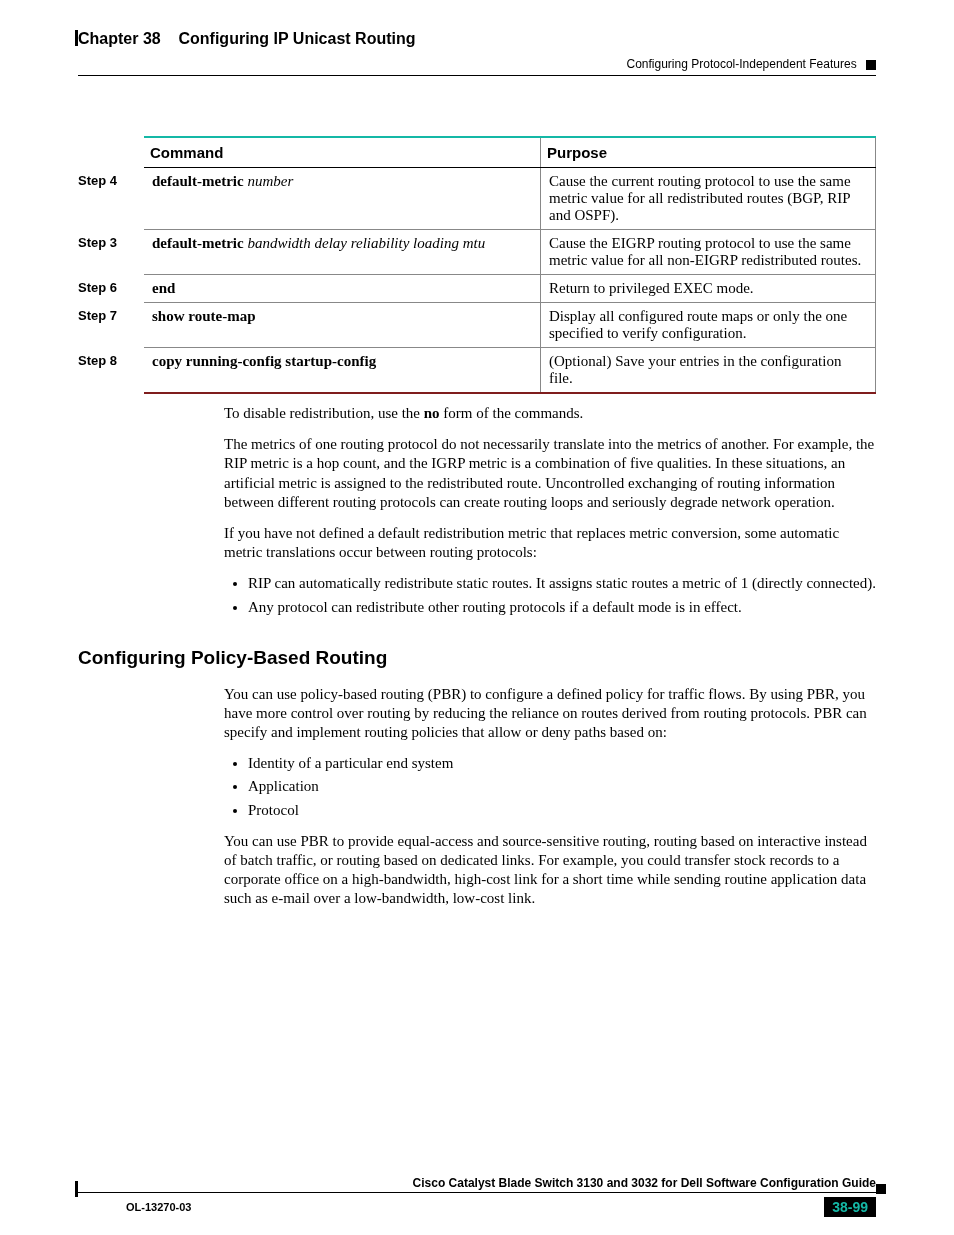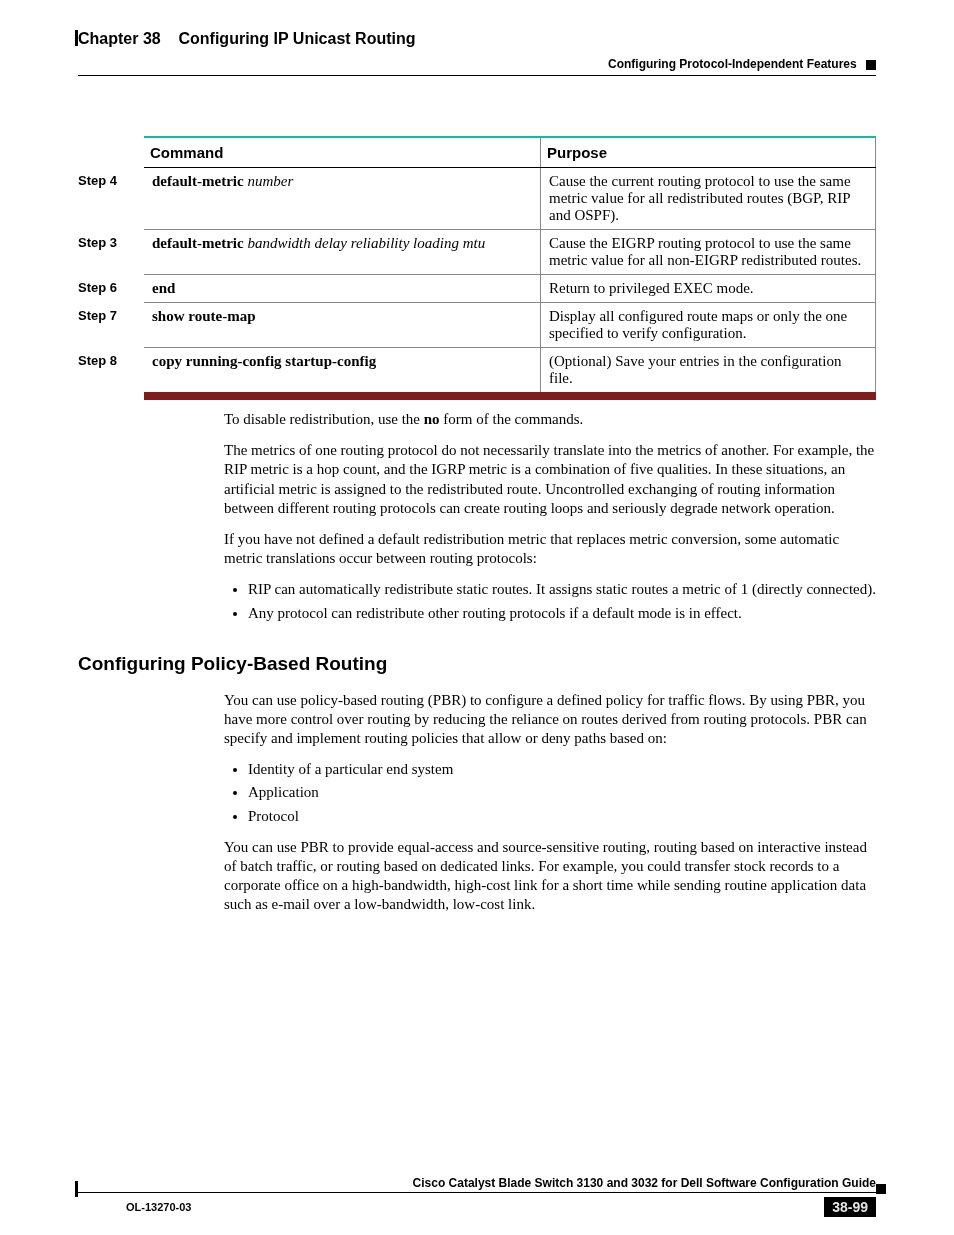--- a/index.html
+++ b/index.html
@@ -31,21 +31,21 @@
       top: 0;
       font-family: Arial, Helvetica, sans-serif;
       font-weight: bold;
       font-size: 16px;
     }
     .header-right {
       position: absolute;
       right: 0;
       bottom: 4px;
       font-family: Arial, Helvetica, sans-serif;
-      font-weight: bold;
+      font-weight: normal;
       font-size: 12px;
     }
     .header-square {
       display: inline-block;
       width: 10px;
       height: 10px;
       background: #000;
       margin-left: 6px;
       vertical-align: middle;
     }
@@ -95,21 +95,21 @@
       border-left: none;
     }
     .step-table td.purpose {
       vertical-align: top;
       padding: 5px 8px;
       border-bottom: 1px solid #888;
       border-left: 1px solid #888;
       border-right: 1px solid #888;
     }
     .step-table tr.last td.cmd, .step-table tr.last td.purpose {
-      border-bottom: 8px solid #7f1d1d;
+      border-bottom: 2px solid #7f1d1d;
     }
     .step-table tr.headerrow th { border-left: 1px solid #888; }
     .step-table tr.headerrow th:first-child { border-left: none; width:56px; padding-left:0; padding-right:10px; border-top:none; border-bottom: none;}
     .step-table tr.headerrow th.cmd-h { border-left:none; }
     .step-table tr.headerrow th.purp-h { border-right: 1px solid #888; }
     .italic { font-style: italic; }
     .bold { font-weight: bold; }
     .body-text {
       margin-left: 146px;
       margin-right: 0;
@@ -151,21 +151,21 @@
     .footer-doc {
       font-family: Arial, Helvetica, sans-serif;
       font-weight: bold;
       font-size: 11px;
       margin-left: 48px;
     }
     .footer-page {
       font-family: Arial, Helvetica, sans-serif;
       font-weight: bold;
       font-size: 14px;
-      color: #e5e5e5;
+      color: #14b8a6;
       background: #000;
       padding: 2px 8px;
     }
     .footer-bar {
        position: absolute;
        right: -10px;
        top: -8px;
        width: 10px;
        height: 10px;
        background:#000;

